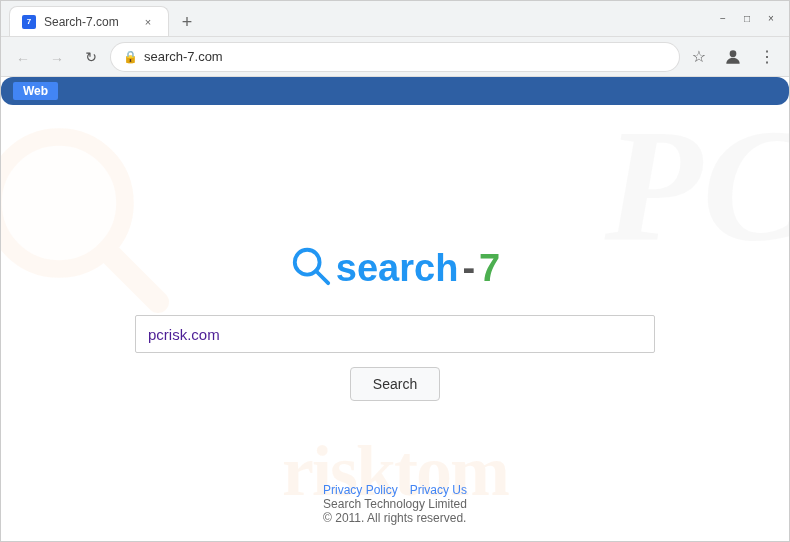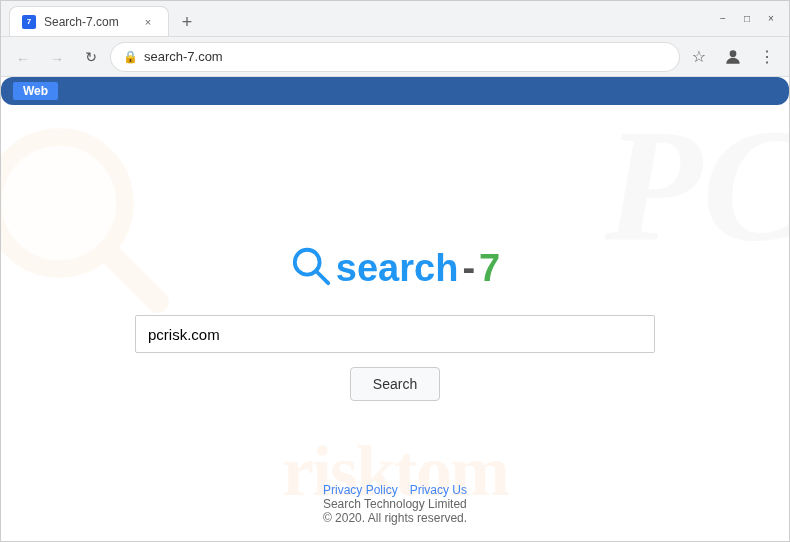--- a/index.html
+++ b/index.html
@@ -150,21 +150,21 @@
       display: flex; flex-direction: column; align-items: center; gap: 14px;
       position: relative; z-index: 1; width: 100%;
     }
     .search-input {
       width: 520px;
       height: 38px;
       border: 1px solid #ccc;
       border-radius: 2px;
       padding: 0 12px;
       font-size: 15px;
-      color: #000000;
+      color: #4c1d95;
       outline: none;
     }
     .search-button {
       width: 90px; height: 34px;
       background: #f8f9fa;
       border: 1px solid #ccc;
       border-radius: 4px;
       font-size: 14px;
       color: #333;
       cursor: pointer;
@@ -268,17 +268,17 @@
       <button class="search-button">Search</button>
     </div>
 
     <div class="footer">
       <div class="footer-links">
         <a class="footer-link">Privacy Policy</a>
         <a class="footer-link">Privacy Us</a>
       </div>
       <div class="footer-copyright">
         <span>Search Technology Limited</span><br>
-        <span>© 2020. All rights reserved.</span>
+        <span>© 2011. All rights reserved.</span>
       </div>
     </div>
   </div>
 </div>
 
 </body></html>

